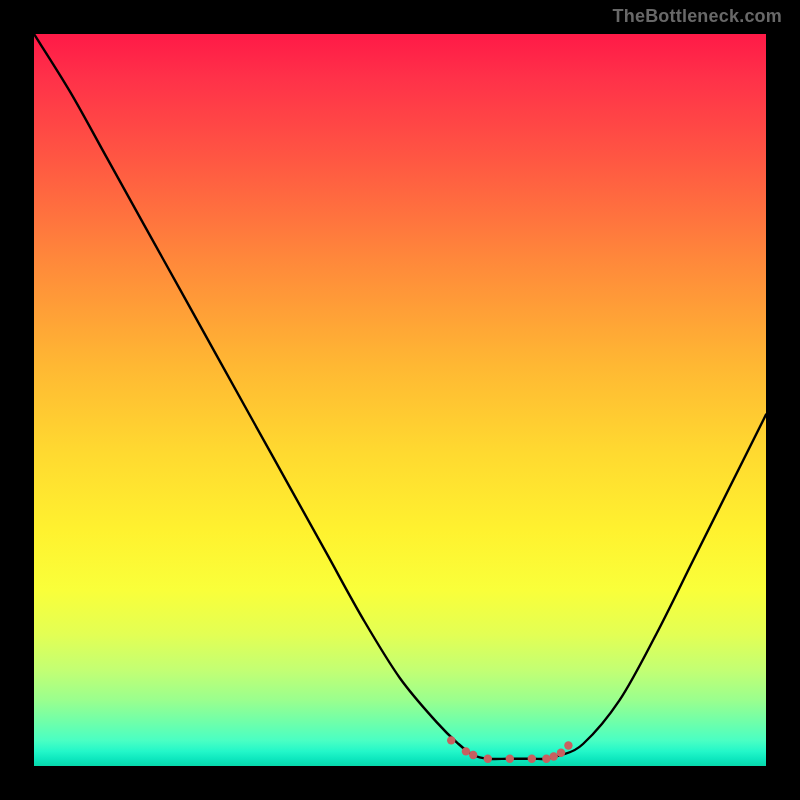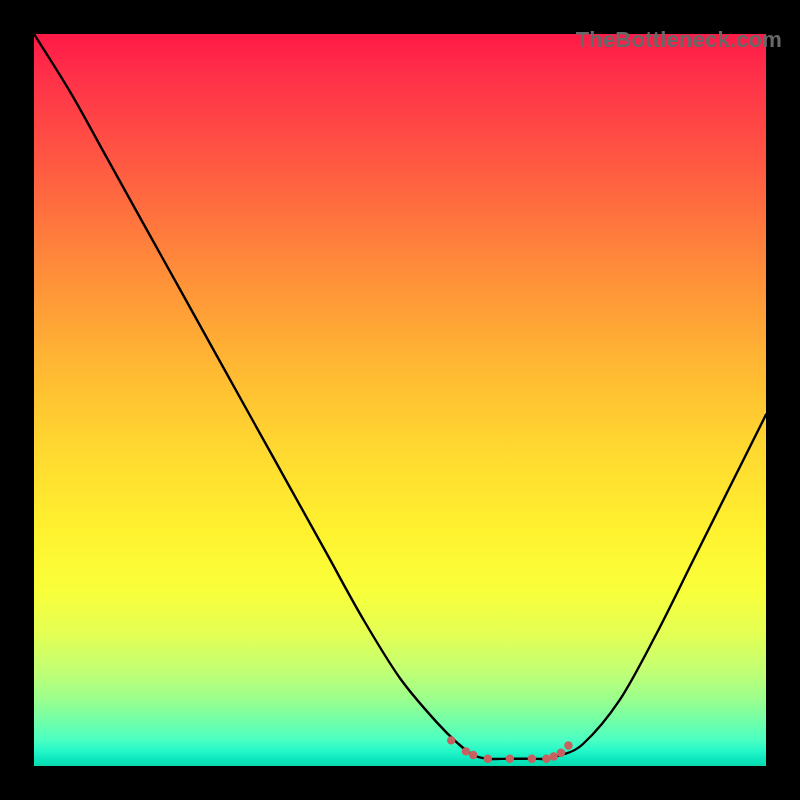--- a/index.html
+++ b/index.html
@@ -15,25 +15,24 @@
     position: relative;
     width: 800px;
     height: 800px;
     background: #000;
   }
   .watermark {
     position: absolute;
     top: 6px;
     right: 18px;
     color: #686868;
-    font-size: 22px;
+    font-size: 18px;
     font-weight: 600;
     letter-spacing: 0.2px;
     z-index: 10;
-    margin-top: 21px;
   }
   .plot-area {
     position: absolute;
     left: 34px;
     top: 34px;
     width: 732px;
     height: 732px;
     overflow: hidden;
   }
   .gradient {

